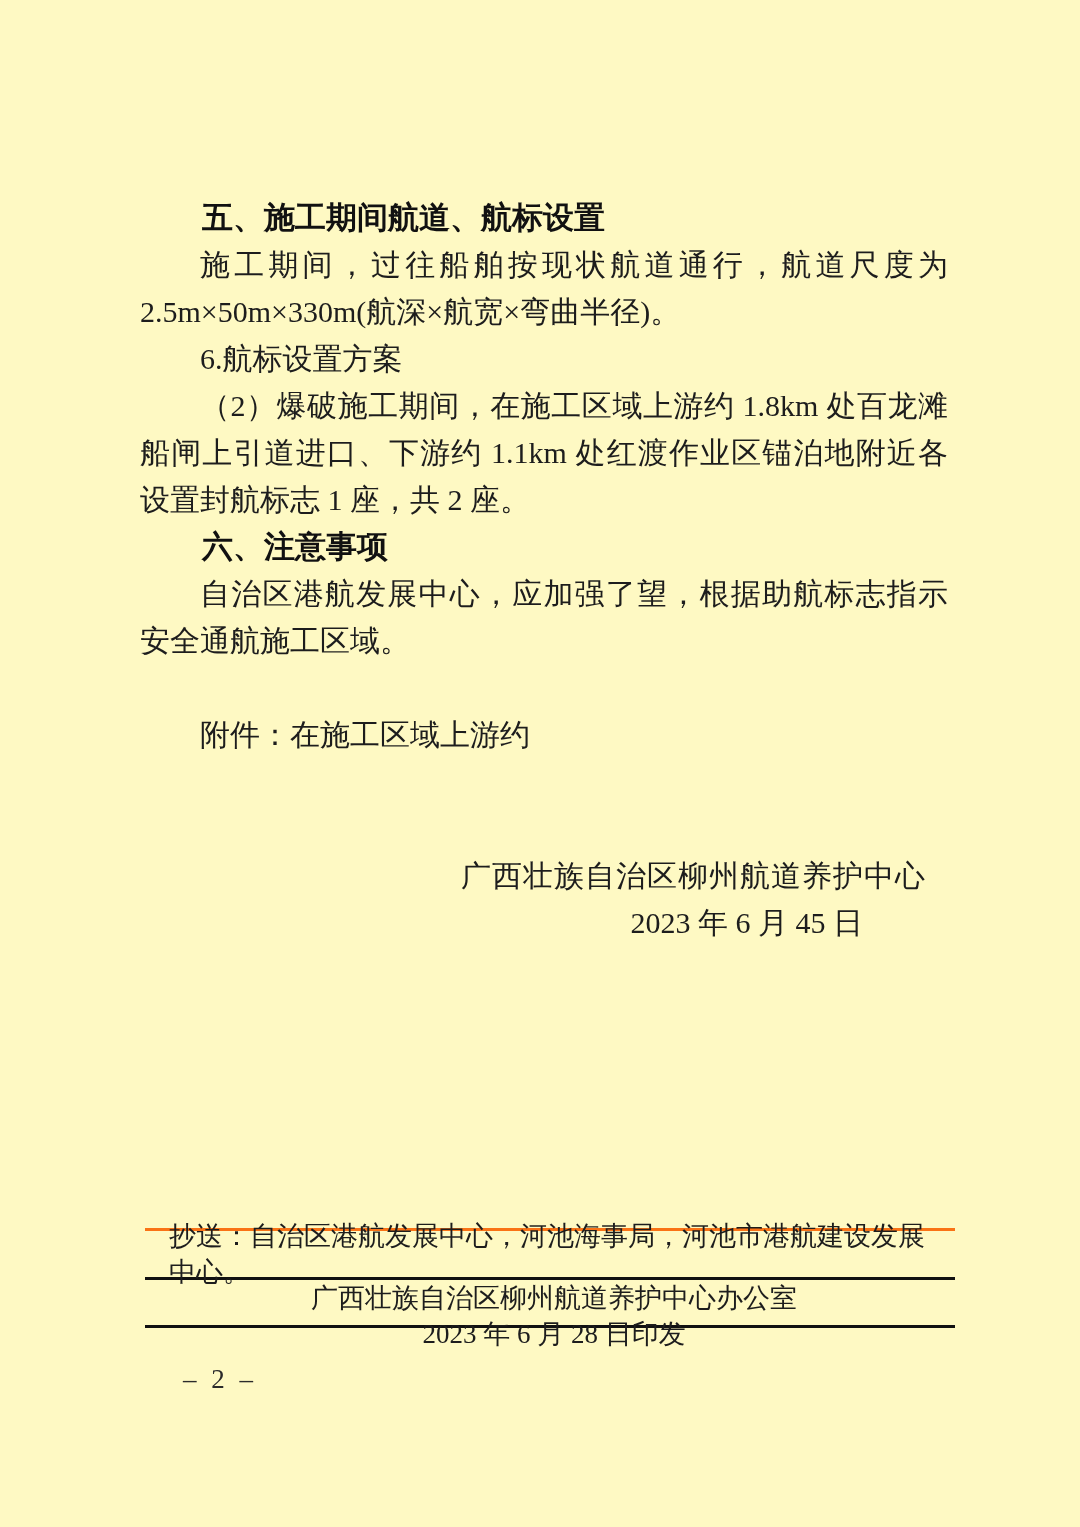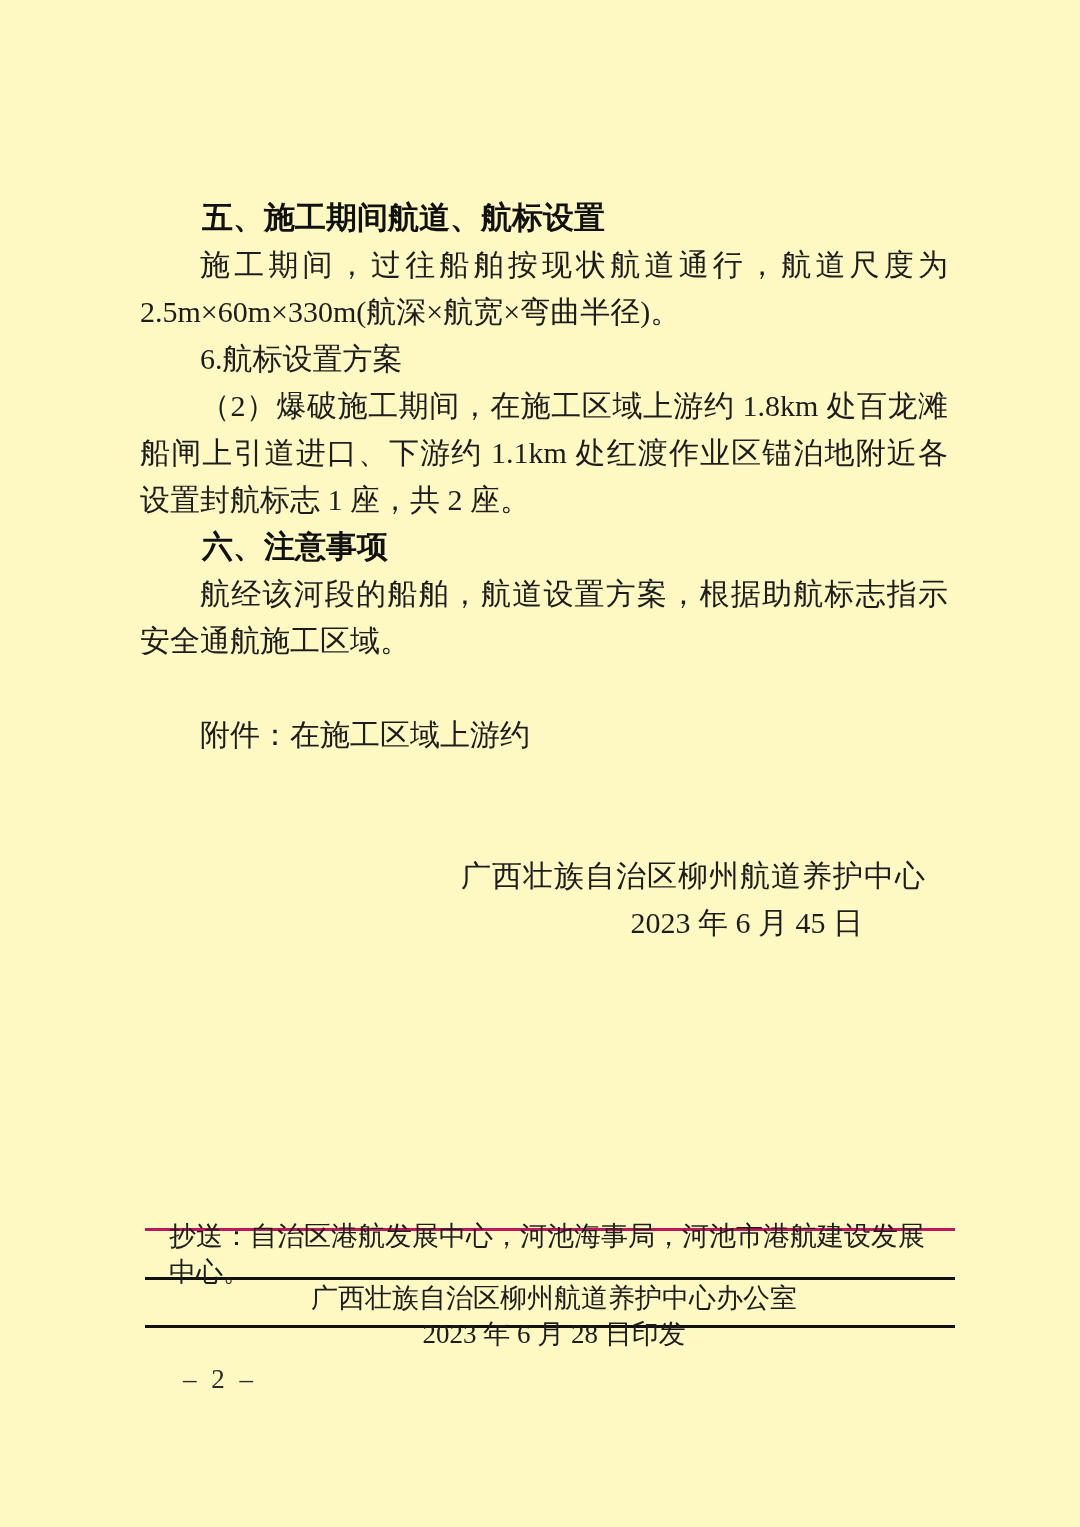--- a/index.html
+++ b/index.html
@@ -44,21 +44,21 @@
   }
   .sec.signature-date{
     text-indent:0;
     text-align:right;
     padding-right:85px;
   }
   .footer-box{
     position:absolute;
     left:145px;top:1228px;
     width:810px;
-    border-top:3px solid #be185d;
+    border-top:3px solid #f97316;
     border-bottom:3px solid #111;
     box-sizing:border-box;
     font-size:27px;
   }
   .footer-row{
     display:flex;
     align-items:center;
     height:46px;
     padding-left:24px;
     padding-right:16px;
@@ -82,25 +82,25 @@
   }
 </style>
 </head>
 <body>
 
 <div class="page">
 
   <div class="doc-body">
 
   <div class="sec heading">五、施工期间航道、航标设置</div>
-      <div class="sec paragraph">施工期间，过往船舶按现状航道通行，航道尺度为2.5m×60m×330m(航深×航宽×弯曲半径)。</div>
+      <div class="sec paragraph">施工期间，过往船舶按现状航道通行，航道尺度为2.5m×50m×330m(航深×航宽×弯曲半径)。</div>
       <div class="sec subheading">6.航标设置方案</div>
       <div class="sec paragraph">（2）爆破施工期间，在施工区域上游约 1.8km 处百龙滩船闸上引道进口、下游约 1.1km 处红渡作业区锚泊地附近各设置封航标志 1 座，共 2 座。</div>
       <div class="sec heading">六、注意事项</div>
-      <div class="sec paragraph">航经该河段的船舶，航道设置方案，根据助航标志指示安全通航施工区域。</div>
+      <div class="sec paragraph">自治区港航发展中心，应加强了望，根据助航标志指示安全通航施工区域。</div>
       <div class="sec spacer"></div>
       <div class="sec attachment">附件：在施工区域上游约</div>
       <div class="sec spacer"></div>
       <div class="sec spacer"></div>
       <div class="sec signature-org">广西壮族自治区柳州航道养护中心</div>
       <div class="sec signature-date">2023 年 6 月 45 日</div>
     </div>
 
   <div class="footer-box">
     <div class="footer-row cc">

